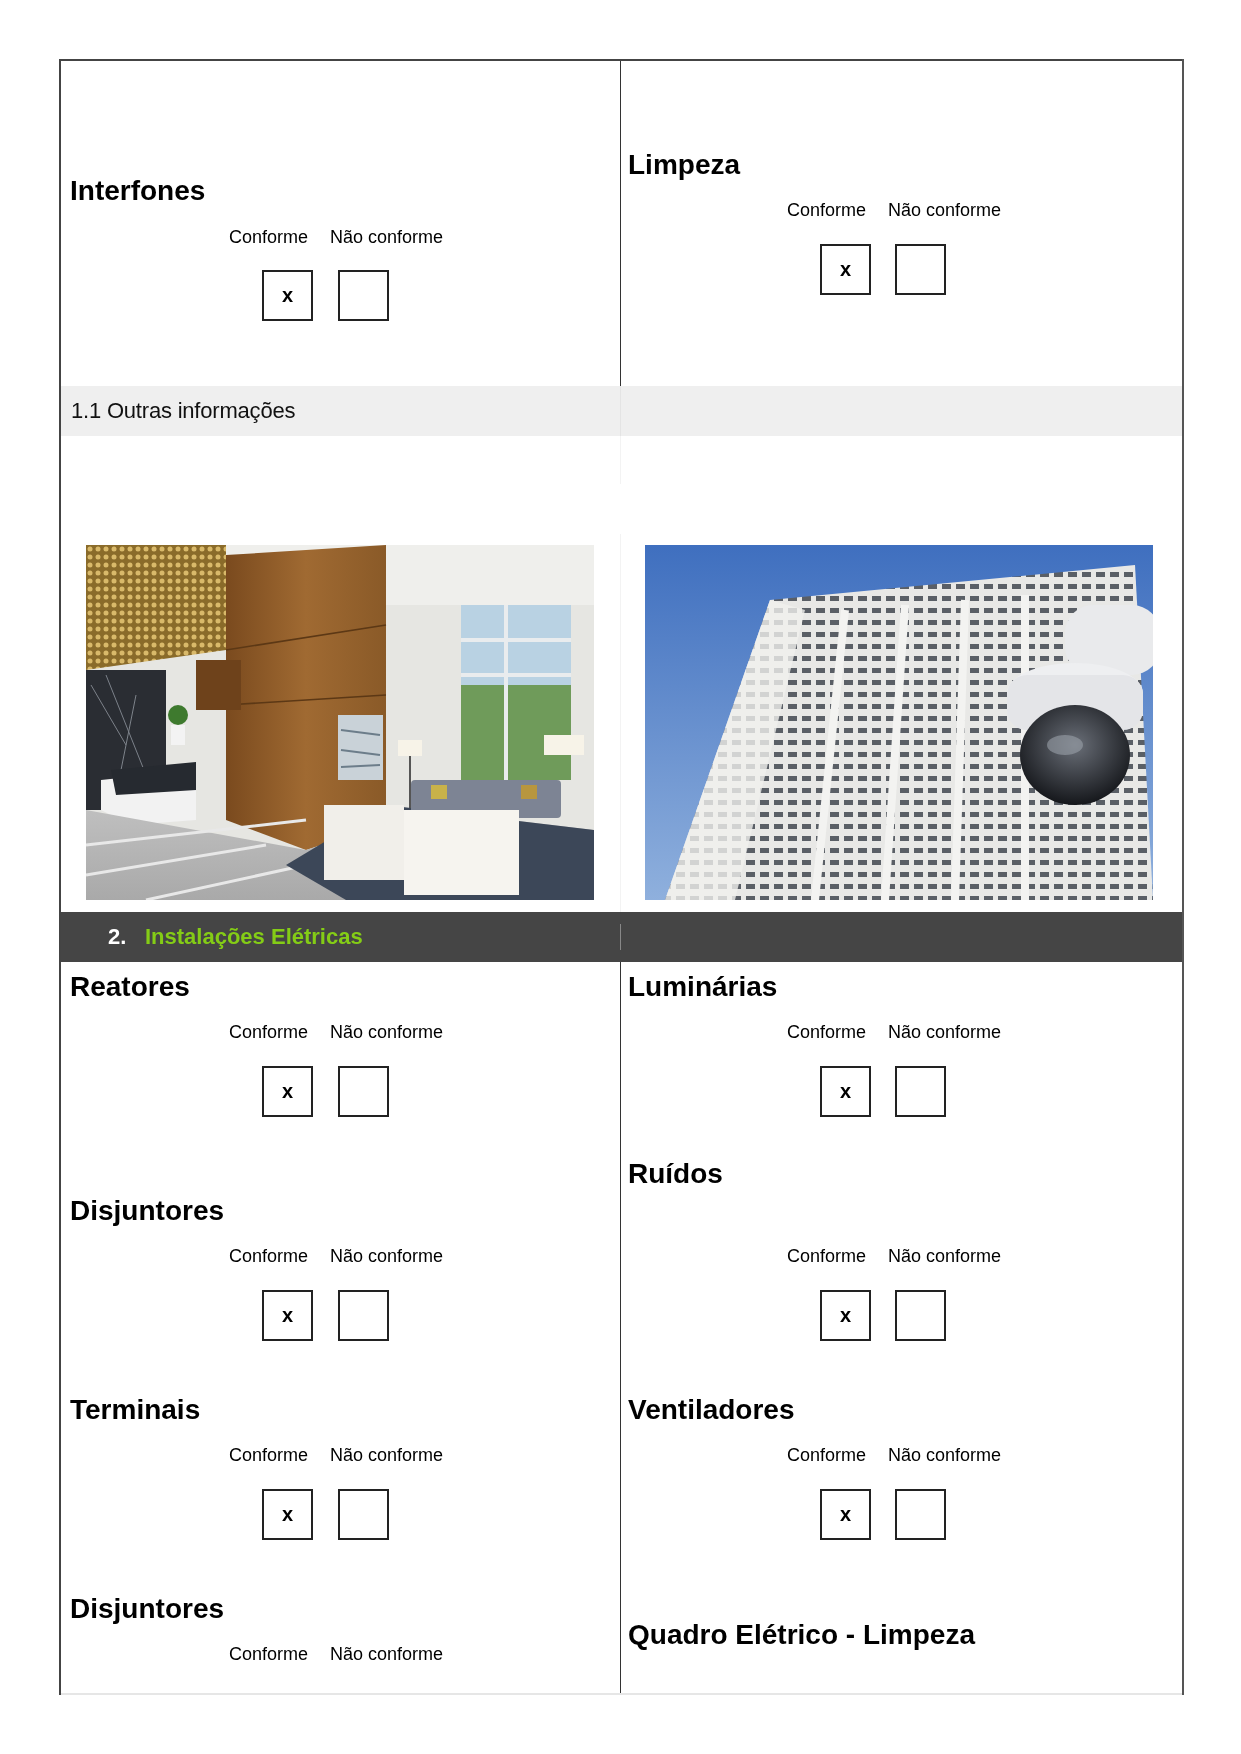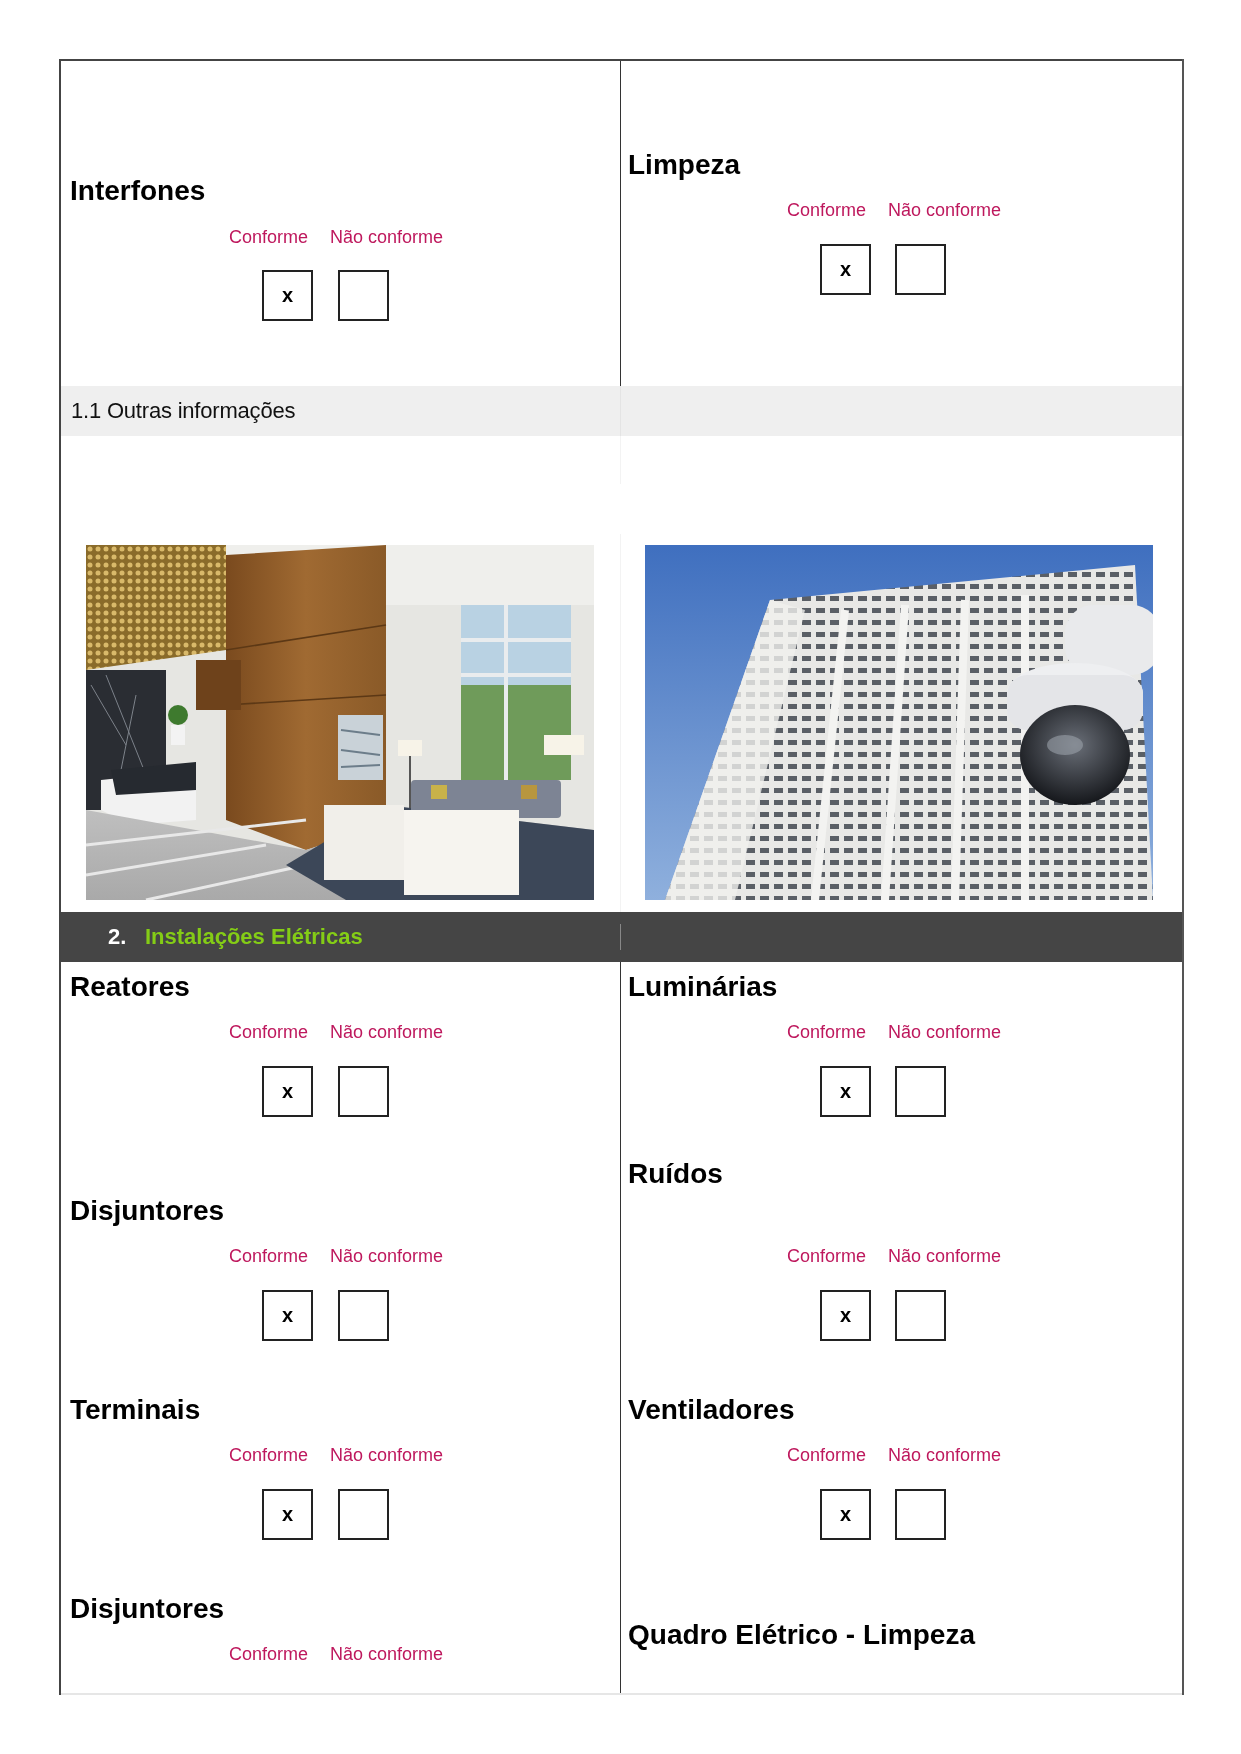--- a/index.html
+++ b/index.html
@@ -19,21 +19,21 @@
   .gray-row .label { position: absolute; left: 10px; top: 12px; font-size: 22px; color: #111; letter-spacing: -0.2px; }
   .gray-row .cell-sep { position: absolute; left: 559px; top: 0; width: 1px; height: 50px; background: #e4e4e4; }
   .white-sep { position: absolute; left: 620px; width: 1px; background: #f3f3f3; }
 
   .dark-band { position: absolute; left: 61px; top: 912px; width: 1121px; height: 50px; background: #454545; }
   .dark-band .num { position: absolute; left: 47px; top: 12px; font-size: 22px; font-weight: bold; color: #fff; }
   .dark-band .title { position: absolute; left: 84px; top: 12px; font-size: 22px; font-weight: bold; color: #84cc16; }
   .dark-band .sep { position: absolute; left: 559px; top: 12px; width: 1px; height: 26px; background: #888; }
 
   .item-title { position: absolute; font-size: 28px; font-weight: bold; white-space: nowrap; }
-  .opt-label { position: absolute; font-size: 18px; white-space: nowrap; color: #be185d; }
+  .opt-label { position: absolute; font-size: 18px; white-space: nowrap; color: #000000; }
   .check-box { position: absolute; width: 51px; height: 51px; border: 2px solid #222; background: #fff;
                display: flex; align-items: center; justify-content: center; font-size: 20px; font-weight: bold; }
 
   .photo { position: absolute; overflow: hidden; }
 </style>
 </head>
 <body>
 
 <div class="page">
 

